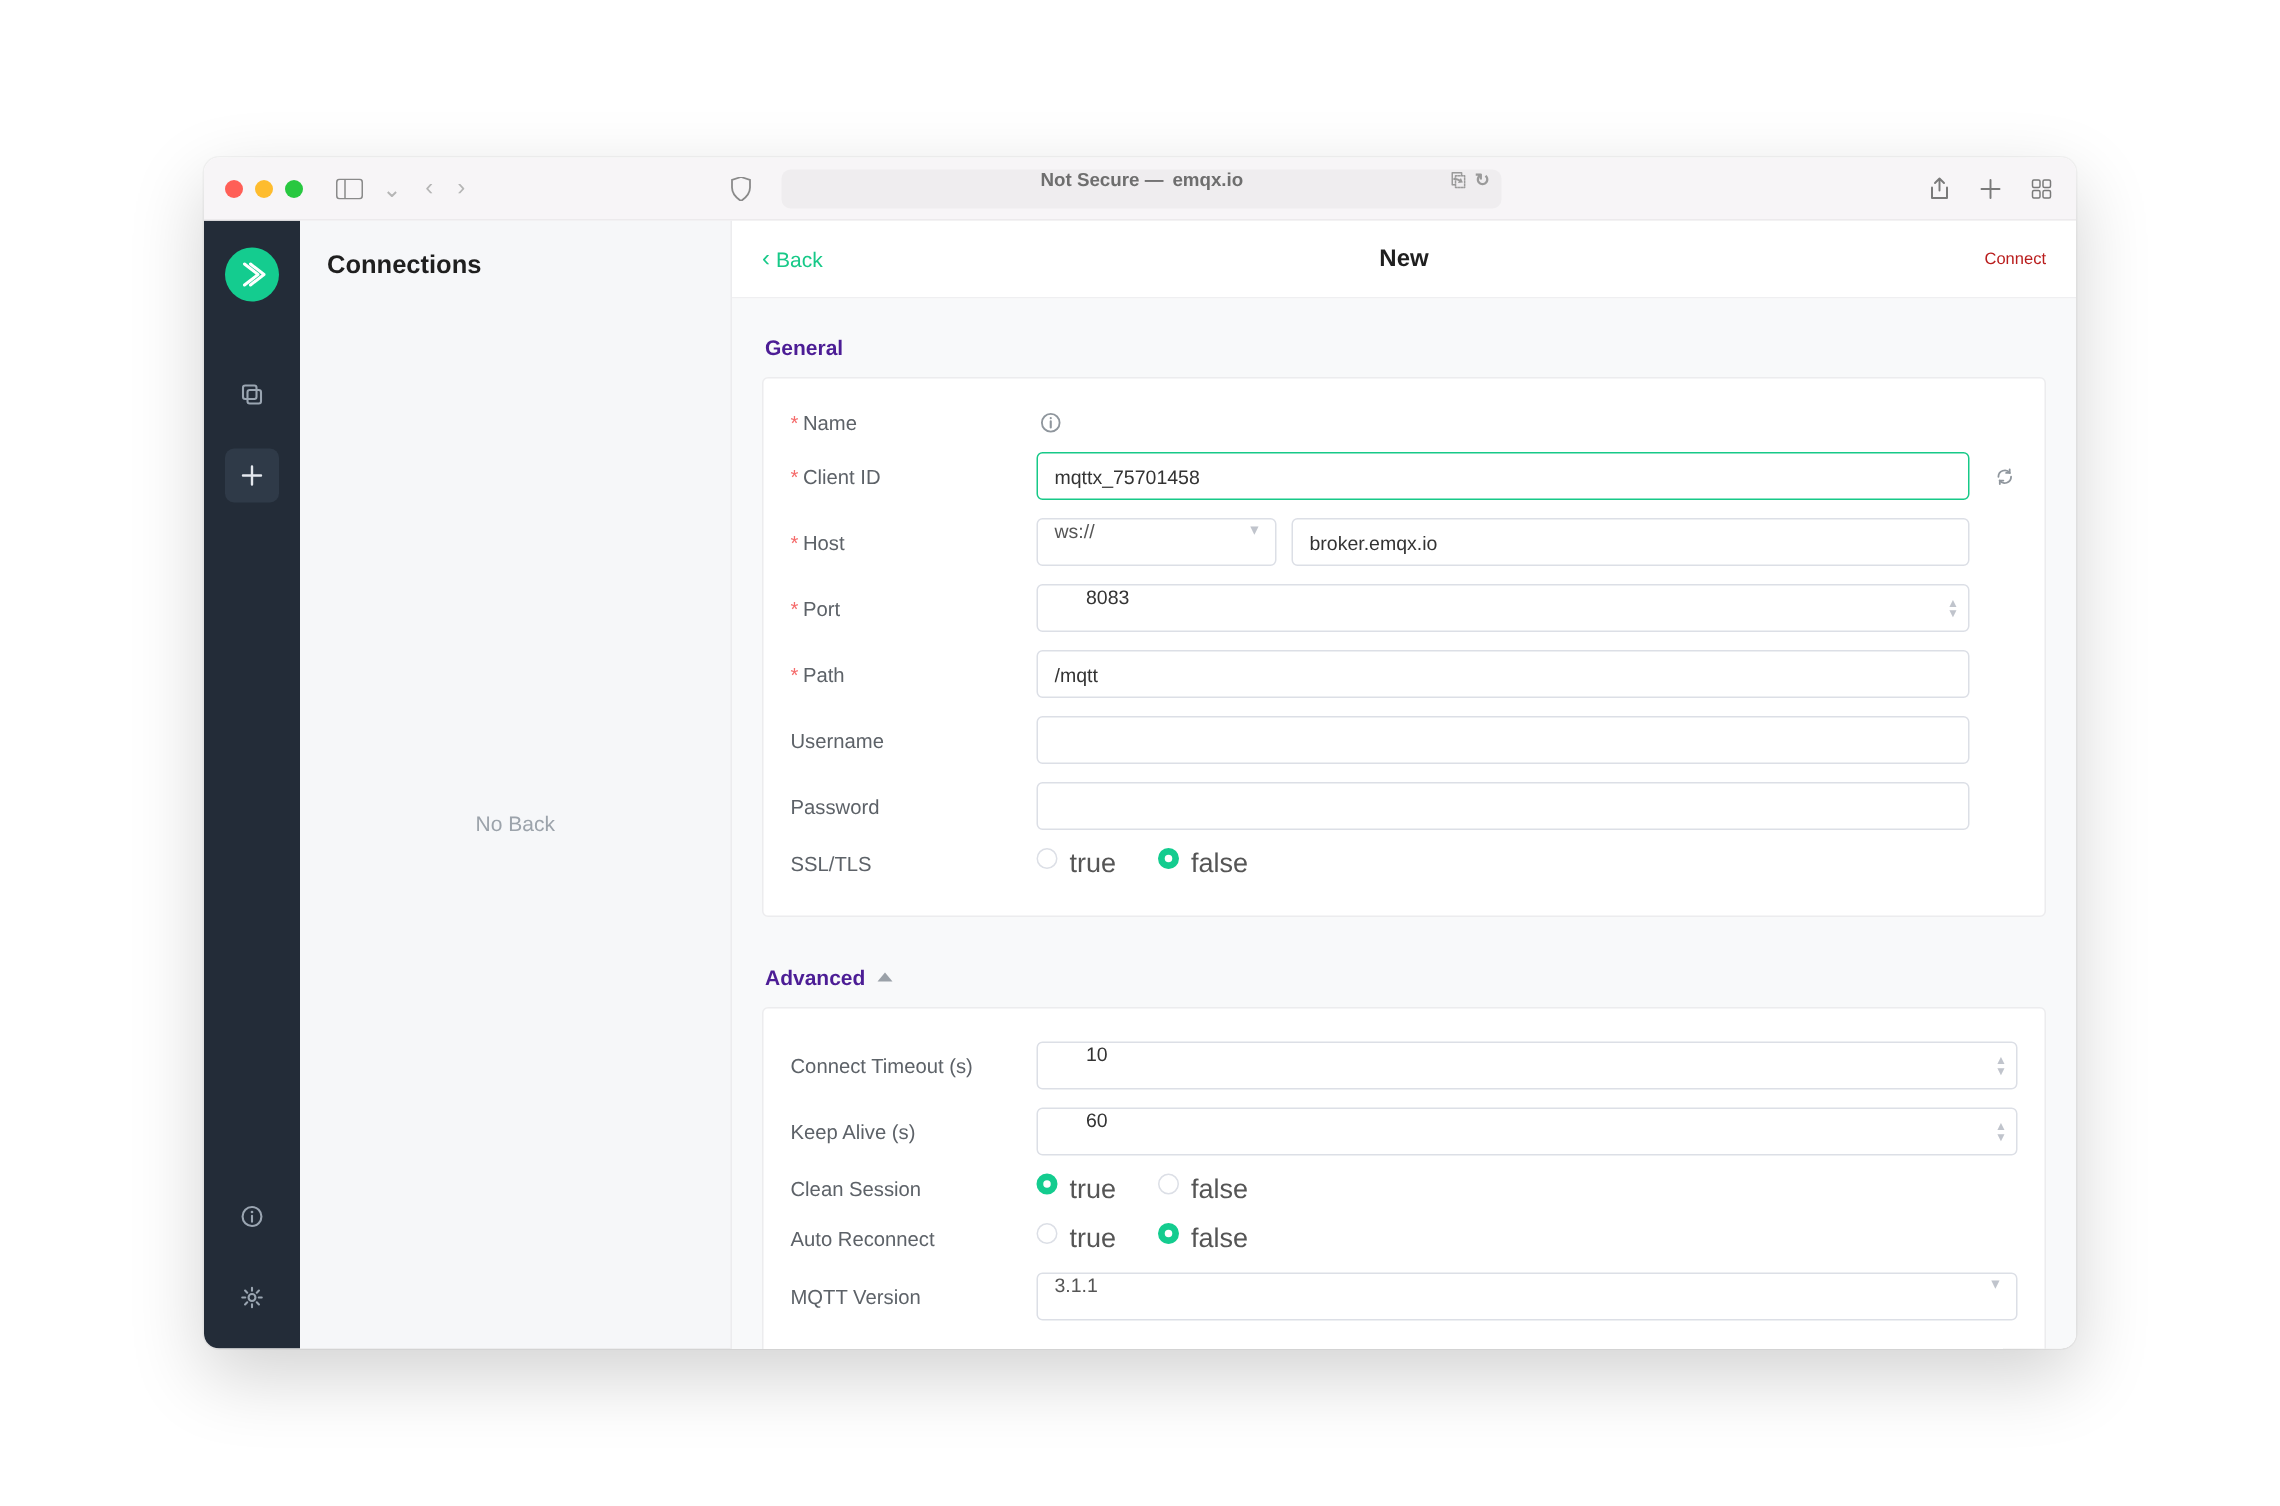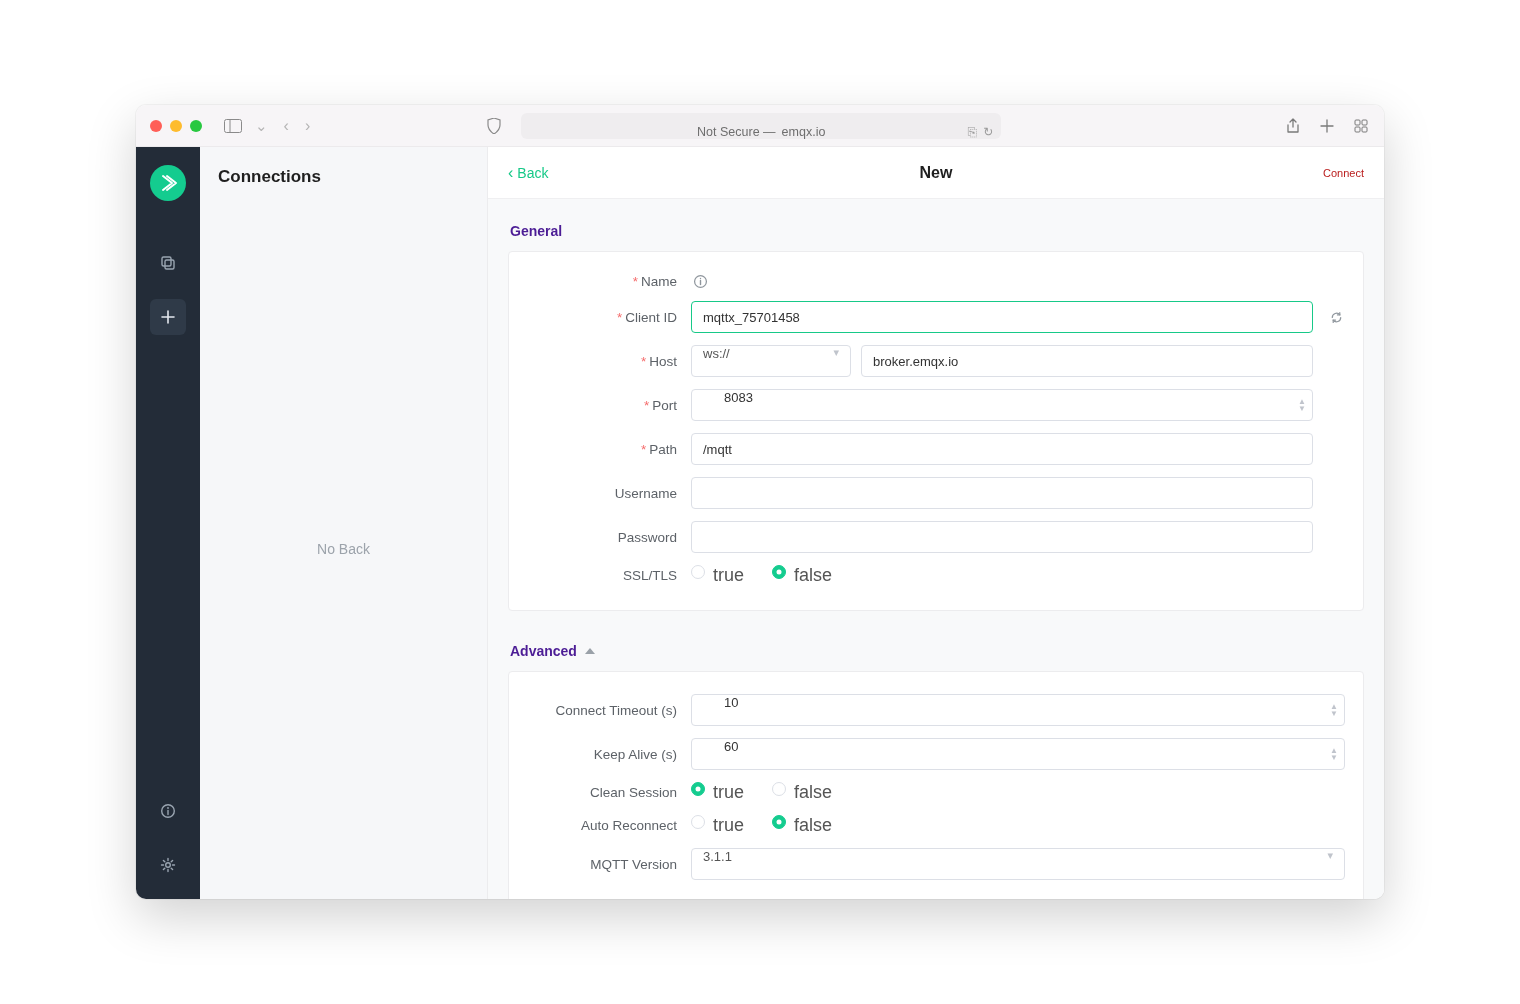--- a/index.html
+++ b/index.html
@@ -40,26 +40,27 @@
   .tb-group { display:flex; align-items:center; gap:10px; color:#7a7a7a; }
   .tb-icon { width:18px; height:18px; display:flex; align-items:center; justify-content:center; color:#888; }
   .tb-chev { font-size:15px; color:#b5b5b5; padding:0 3px; }
   .tb-shield { margin-left:auto; margin-right:6px; }
   .addressbar {
     flex: 0 0 480px;
     height: 26px;
     background: #efedef;
     border-radius: 6px;
     display:flex;
-    align-items:flex-end;
+    align-items:flex-start;
     justify-content:center;
     color:#6e6e6e;
     font-size:12.5px;
     gap:6px;
     position: relative;
+    font-weight: bold;
   }
   .addressbar .right-icons { position:absolute; right:8px; display:flex; gap:6px; color:#9a9a9a; font-size:12px; }
   .tb-right { margin-left:auto; display:flex; gap:16px; color:#7a7a7a; }
   
   .app {
     flex:1;
     display:flex;
     min-height:0;
   }
   .rail {
@@ -142,21 +143,21 @@
     border:1px solid #ececee;
     border-radius:4px;
     padding:16px 18px 18px;
   }
   .row {
     display:flex; align-items:center; gap:14px;
     padding:6px 0;
   }
   .lbl {
     flex:0 0 150px;
-    text-align:right;
+    text-align:left;
     color:#5d6268;
     font-size:13.5px;
   }
   .lbl .req { color:#f56c6c; margin-right:3px; }
   .field { flex:1; display:flex; gap:10px; align-items:center; }
   .input, .select, .number {
     height:32px;
     border:1px solid #dcdfe6;
     border-radius:4px;
     background:#fff;

